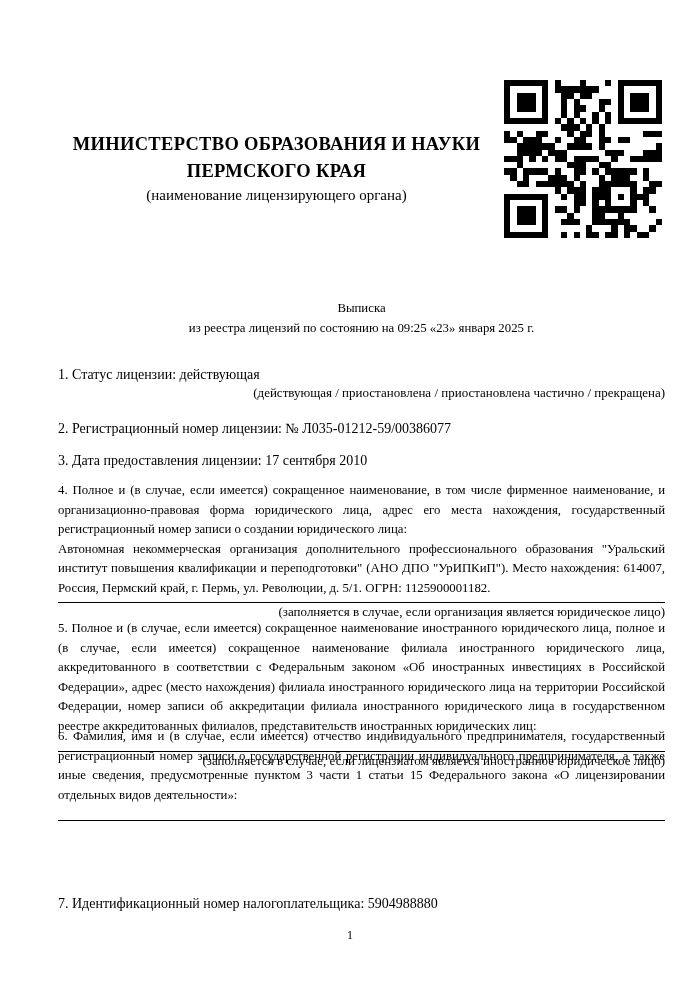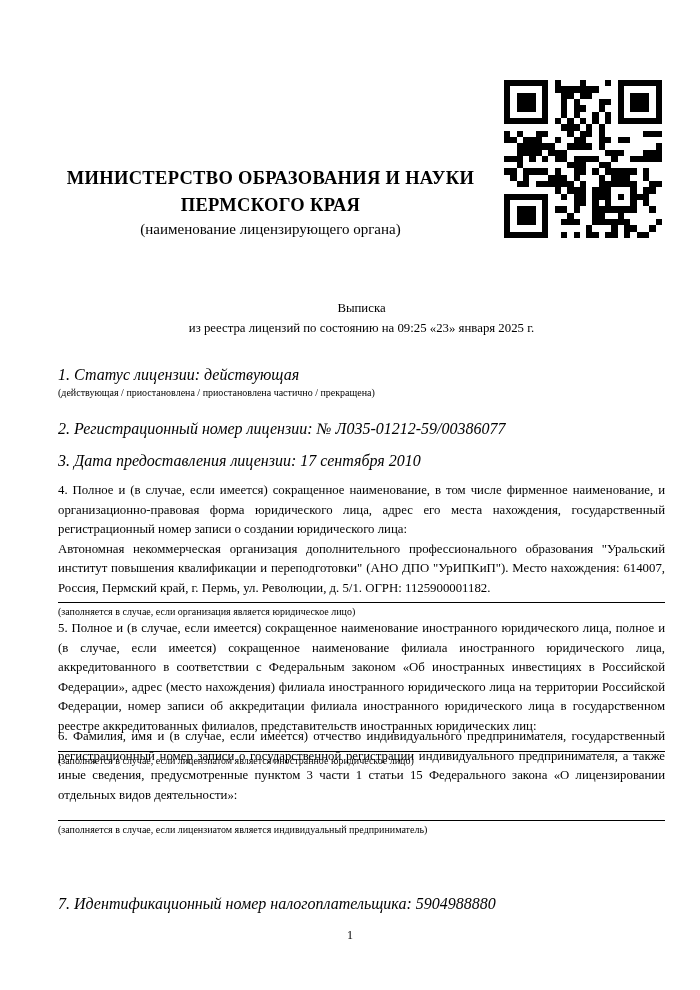--- a/index.html
+++ b/index.html
@@ -7,25 +7,24 @@
     position: relative;
     width: 700px;
     height: 990px;
     background: #ffffff;
     color: #000000;
     font-family: "Liberation Serif", "DejaVu Serif", serif;
     overflow: hidden;
   }
   .org-header {
     position: absolute;
-    left: 52px;
+    left: 58px;
     top: 131px;
     width: 437px;
     text-align: center;
-    margin-top: 34px;
   }
   .org-name {
     font-size: 18.5px;
     font-weight: bold;
     line-height: 27px;
     letter-spacing: 0.3px;
     margin: 0;
   }
   .org-caption {
     font-size: 15px;
@@ -48,35 +47,34 @@
     text-align: center;
     font-size: 12.8px;
     line-height: 20px;
   }
   .item {
     position: absolute;
     left: 58px;
     width: 607px;
   }
   .line {
-    font-size: 16px;
+    font-size: 14px;
     line-height: 19px;
     margin: 0;
-    font-style: italic;
   }
   .para {
     font-size: 12.8px;
     line-height: 19.5px;
     text-align: justify;
     margin: 0;
   }
   .caption {
-    font-size: 10px;
+    font-size: 13px;
     line-height: 13px;
-    text-align: left;
+    text-align: right;
     margin-top: 2px;
   }
   .rule {
     border-top: 1.7px solid #000;
     margin-top: 4px;
     height: 0;
   }
   .blank-field { height: 11px; }
   .page-number {
     position: absolute;
@@ -446,21 +444,20 @@
     <p class="para">5. Полное и (в случае, если имеется) сокращенное наименование иностранного юридического лица, полное и (в случае, если имеется) сокращенное наименование филиала иностранного юридического лица, аккредитованного в соответствии с Федеральным законом «Об иностранных инвестициях в Российской Федерации», адрес (место нахождения) филиала иностранного юридического лица на территории Российской Федерации, номер записи об аккредитации филиала иностранного юридического лица в государственном реестре аккредитованных филиалов, представительств иностранных юридических лиц:</p>
     <div class="blank-field"></div>
     <div class="rule"></div>
     <div class="caption">(заполняется в случае, если лицензиатом является иностранное юридическое лицо)</div>
   </section>
 
   <section class="item" style="top:727px">
     <p class="para">6. Фамилия, имя и (в случае, если имеется) отчество индивидуального предпринимателя, государственный регистрационный номер записи о государственной регистрации индивидуального предпринимателя, а также иные сведения, предусмотренные пунктом 3 части 1 статьи 15 Федерального закона «О лицензировании отдельных видов деятельности»:</p>
     <div class="blank-field"></div>
     <div class="rule"></div>
-    <div class="caption">(заполняется в случае, если лицензиатом является индивидуальный предприниматель)</div>
   </section>
 
   <section class="item" style="top:894px">
     <p class="line">7. Идентификационный номер налогоплательщика: 5904988880</p>
   </section>
 
   <div class="page-number">1</div>
 
 </div>
 

